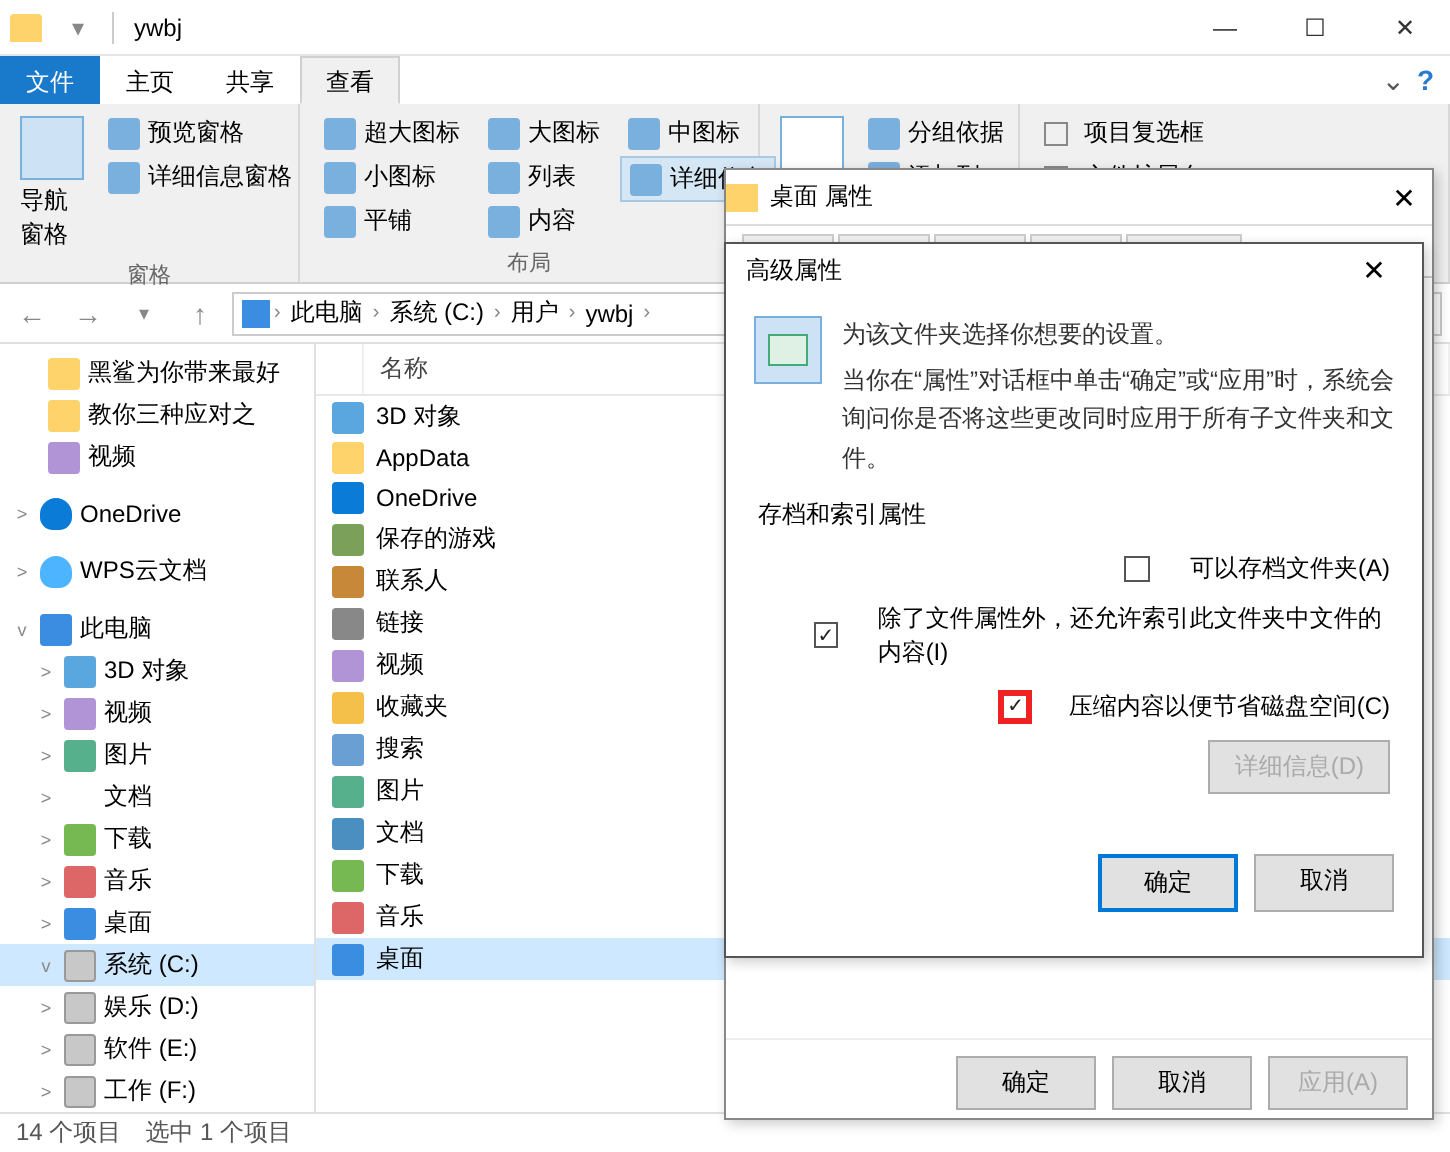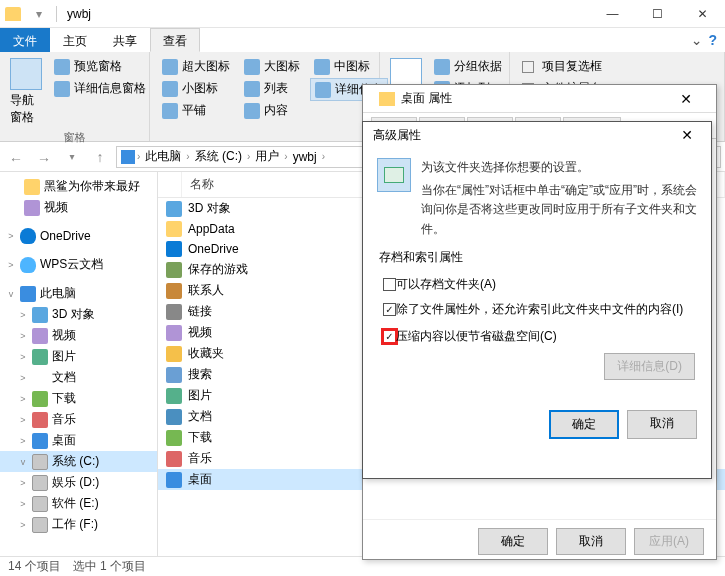--- a/index.html
+++ b/index.html
@@ -83,21 +83,21 @@
 .ri.desk { background: #3a8de0; }
 .list .name { flex: 1; }
 .list .mod { width: 32px; color: #666; overflow:hidden; }
 
 
 .status { position:absolute; bottom:0; left:0; right:0; height: 20px; border-top: 1px solid #e0e0e0; display: flex; align-items: center; padding: 0 8px; gap: 12px; color: #555; background:#fff; }
 
 
 .dlg { position: absolute; background: #fff; border: 1px solid #888; box-shadow: 2px 2px 6px rgba(0,0,0,.2); }
 .dlg-props { left: 362px; top: 84px; width: 355px; height: 476px; }
-.dlg-title { height: 28px; display: flex; align-items: center; padding: 0 16px; border-bottom: 1px solid #ddd; }
+.dlg-title { height: 28px; display: flex; align-items: center; padding: 0 0; border-bottom: 1px solid #ddd; }
 .dlg-title .dt-ico { width: 16px; height: 14px; background: #ffd36b; margin-right: 6px; }
 .dlg-title .dt-text { flex: 1; }
 .dlg-close { width: 28px; text-align: center; font-size: 14px; }
 .dlg-tabs { height: 26px; display: flex; padding: 4px 8px 0; gap: 2px; border-bottom: 1px solid #ccc; overflow:hidden; }
 .dlg-tab { padding: 3px 10px; border: 1px solid #ccc; border-bottom: none; background: #f0f0f0; color:#888; white-space:nowrap;}
 .dlg-body { padding: 12px; height: 380px; }
 .dlg-btns { display: flex; justify-content: flex-end; gap: 8px; padding: 8px 12px; border-top: 1px solid #eee; }
 .btn { min-width: 70px; padding: 4px 12px; border: 1px solid #adadad; background: #e1e1e1; text-align: center; }
 .btn.primary { border: 2px solid #0078d7; }
 .btn.disabled { color: #aaa; }
@@ -106,21 +106,21 @@
 .dlg-adv { left: 362px; top: 121px; width: 350px; height: 358px; border: 1px solid #555; }
 .adv-title { height: 26px; display: flex; align-items: center; padding: 0 10px; }
 .adv-title .at-text { flex: 1; }
 .adv-body { padding: 10px 14px; }
 .adv-row { display: flex; gap: 10px; margin-bottom: 10px; }
 .adv-ico { width: 34px; height: 34px; background: #cde3f5; border: 1px solid #7ab0de; flex-shrink: 0; display:flex;align-items:center;justify-content:center; }
 .adv-ico::after { content:""; width:18px;height:14px;border:1px solid #4a7; background:#dff0e5;}
 .adv-text { font-size: 12px; line-height: 1.6; color: #333; }
 .adv-group { margin: 10px 2px; }
 .adv-group .gt { margin-bottom: 10px; font-family: Liberation Serif, serif; }
-.adv-chk { display: flex; align-items: center; gap: 0; margin: 8px 0 8px 4px; }
+.adv-chk { display: flex; align-items: center; gap: 20px; margin: 8px 0 8px 28px; justify-content: flex-end; }
 .adv-chk .box { width: 13px; height: 13px; border: 1px solid #555; display: flex; align-items: center; justify-content: center; font-size: 10px; background:#fff; }
 .adv-chk .box.on { background:#fff; color:#222; }
 .adv-chk .box.on::after { content: "✓"; }
 .hl-red { outline: 3px solid #e22; outline-offset: -1px; }
 .adv-btns { display: flex; justify-content: flex-end; gap: 8px; padding: 10px 14px; }
 .details-btn { margin-left: auto; }
 </style>
 </head>
 <body>
 
@@ -201,20 +201,21 @@
         <div class="rbtn-sm">
             <div class="ricon"></div>
             <span>中图标</span>
           </div>
         <div class="rbtn-sm hl">
             <div class="ricon"></div>
             <span>详细信息</span>
           </div>
       </div>
     </div>
+    <div class="group-label">布局</div>
   </div>
   <div class="ribbon-group" style="width:130px">
     <div class="group-body">
       <div class="rbtn-lg">
           <div class="ricon-lg" style="background:#fff"></div>
           <span>排序方式</span>
         </div>
       <div class="rcol">
         <div class="rbtn-sm">
             <div class="ricon"></div>
@@ -266,20 +267,25 @@
 
 <div class="body">
   <div class="nav" id="nav">
       <div class="nav-item" style="padding-left: 10px;">
         <span class="tw"></span>
         <span class="ni fold"></span>
         <span>黑鲨为你带来最好</span>
       </div>
       <div class="nav-item" style="padding-left: 10px;">
         <span class="tw"></span>
+        <span class="ni fold"></span>
+        <span>教你三种应对之</span>
+      </div>
+      <div class="nav-item" style="padding-left: 10px;">
+        <span class="tw"></span>
         <span class="ni vid"></span>
         <span>视频</span>
       </div>
       <div style="height: 8px;"></div>
       <div class="nav-item" style="padding-left: 6px;">
         <span class="tw">&gt;</span>
         <span class="ni cloud"></span>
         <span>OneDrive</span>
       </div>
       <div style="height: 8px;"></div>

